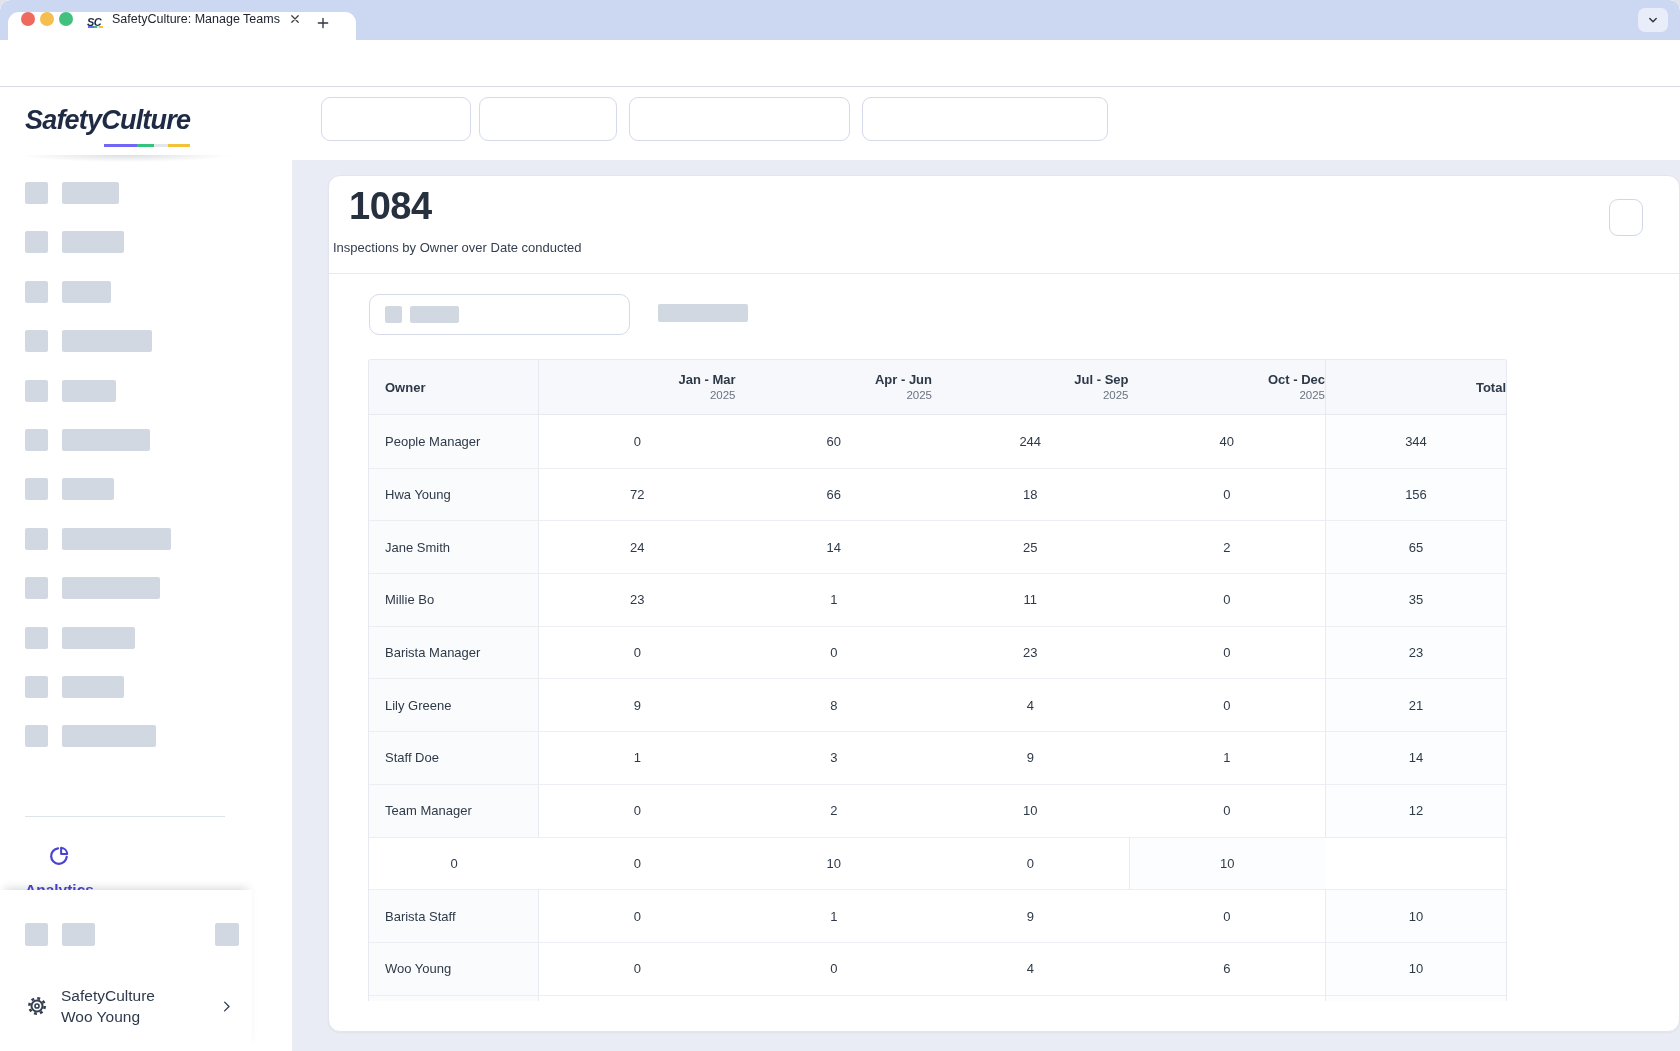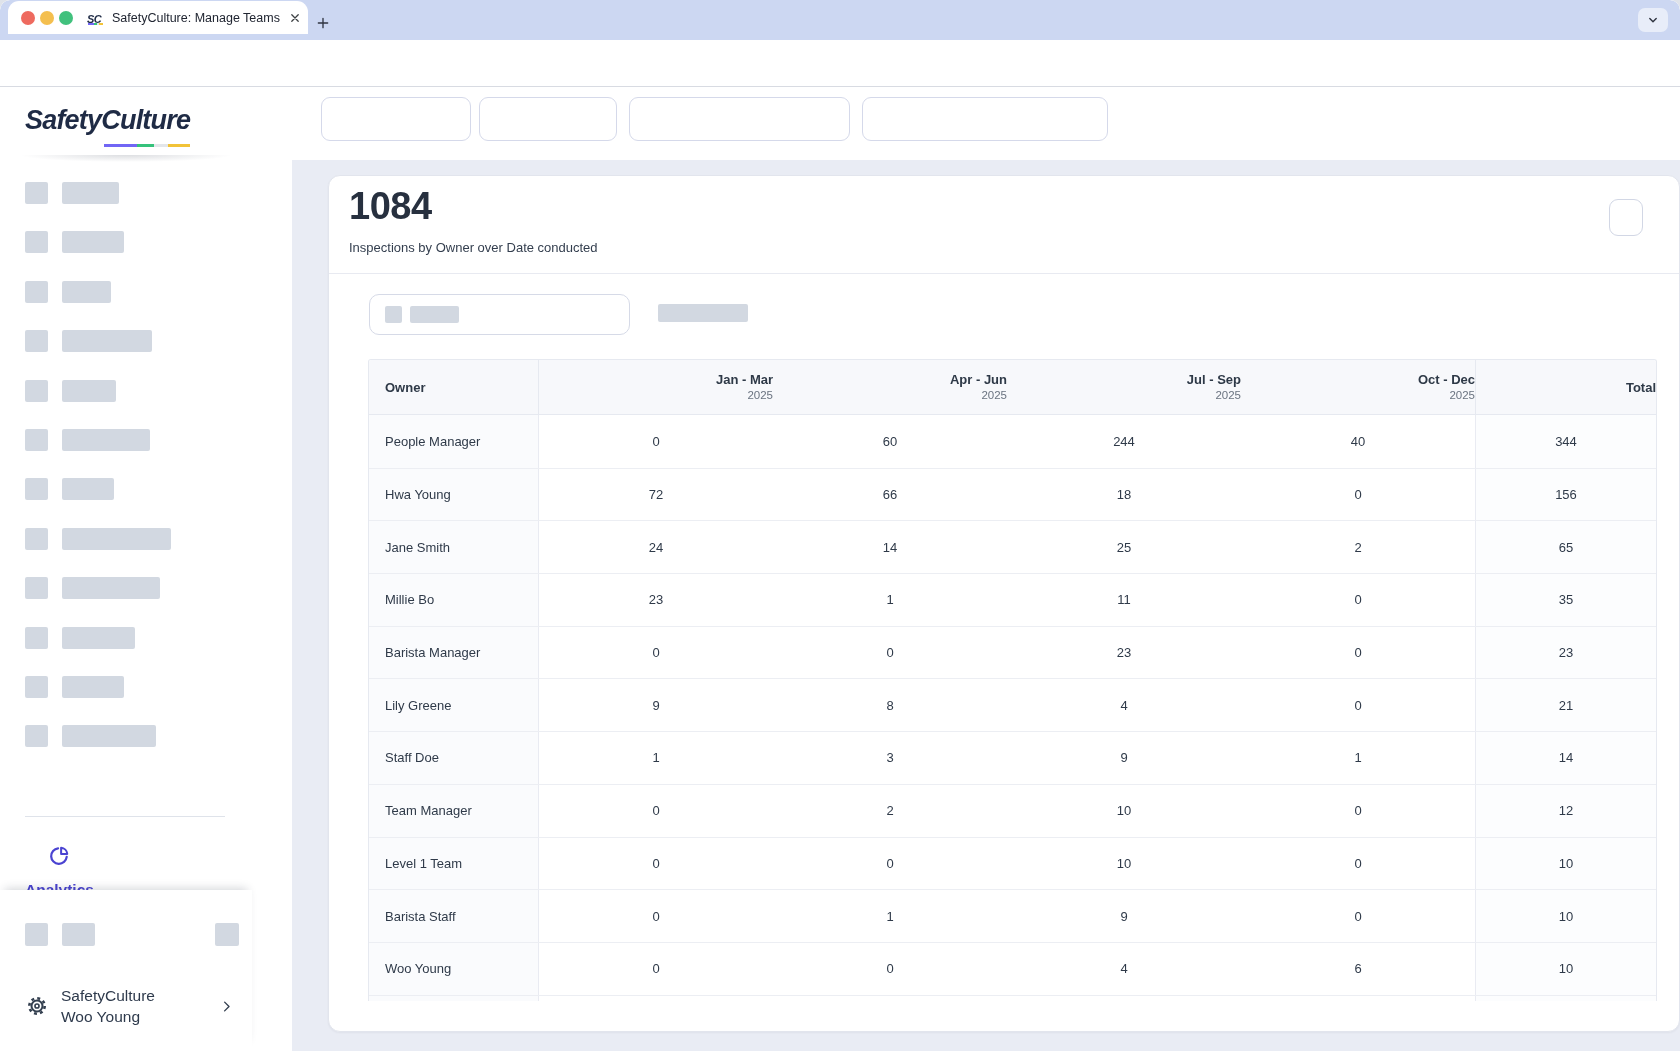--- a/index.html
+++ b/index.html
@@ -1,21 +1,21 @@
 <!DOCTYPE html>
 <html><head>
 <meta charset="utf-8">
 <style>
   html,body{margin:0;padding:0;background:#dfe3ea;}
   *{box-sizing:border-box;font-family:"Liberation Sans","DejaVu Sans",sans-serif;}
   #window{position:relative;width:1680px;height:1051px;overflow:hidden;border-radius:10px 10px 0 0;background:#fff;}
 
   
   .tabstrip{position:absolute;left:0;top:0;width:1680px;height:40px;background:#ccd7f2;border-radius:10px 10px 0 0;}
-  .tab-blob{position:absolute;left:8px;top:1px;width:300px;height:33px;background:#fff;border-radius:11px 11px 0 0;display:flex;align-items:center;}
+  .tab-blob{position:absolute;left:8px;top:12px;width:348px;height:33px;background:#fff;border-radius:11px 11px 0 0;display:flex;}
   .dot{width:14px;height:14px;border-radius:50%;margin-right:5px;}
   .dots{display:flex;margin-left:13px;margin-right:14px;}
   .tab-fav{width:18px;height:17px;position:relative;margin-right:7px;flex:none;}
   .tab-fav .sc{font-style:italic;font-weight:bold;font-size:11px;color:#1f2b45;letter-spacing:-0.5px;}
   .tab-fav .ul{position:absolute;left:1px;bottom:1px;width:15px;height:2.5px;background:linear-gradient(90deg,#7166f5 0 38%,#35c27b 38% 58%,#e3e6ea 58% 74%,#f2c338 74% 100%);}
   .tab-title{font-size:12.5px;color:#202531;white-space:nowrap;overflow:hidden;max-width:170px;}
   .tab-close{margin-left:6px;cursor:default;display:flex;}
   .newtab{position:absolute;left:312px;top:12px;width:22px;height:22px;display:flex;align-items:center;justify-content:center;border-radius:50%;}
   .strip-chevron{position:absolute;right:12px;top:8px;width:30px;height:24px;border-radius:7px;background:rgba(255,255,255,.55);display:flex;align-items:center;justify-content:center;}
 
@@ -59,30 +59,30 @@
   .org-chevron{margin-right:18px;display:flex;flex:none;}
 
   
   .filterbar{position:absolute;left:0;top:0;width:1428px;height:73px;background:#fff;}
   .filter-box{position:absolute;top:10px;height:44px;background:#fff;border:1px solid #d5d9ea;border-radius:9px;}
 
   
   .card{position:absolute;left:36px;top:88px;width:1352px;height:857px;background:#fff;border:1px solid #e2e5ed;border-radius:12px;box-shadow:0 1px 2px rgba(30,40,60,.05);}
   .card-header{position:relative;height:98px;border-bottom:1px solid #e8eaf1;}
   .big-number{position:absolute;left:20px;top:9px;font-size:38px;font-weight:bold;color:#27303f;letter-spacing:-0.5px;}
-  .card-subtitle{position:absolute;left:20px;top:64px;font-size:13px;color:#333e4e;}
+  .card-subtitle{position:absolute;left:4px;top:64px;font-size:13px;color:#333e4e;}
   .card-menu-box{position:absolute;right:36px;top:23px;width:34px;height:37px;border:1.5px solid #d2d7e5;border-radius:9px;background:#fff;}
   .search-row{position:relative;height:85px;}
   .search-box{position:absolute;left:40px;top:20px;width:261px;height:41px;border:1px solid #d6dae7;border-radius:10px;display:flex;align-items:center;}
   .search-box .sq{width:17px;height:17px;margin-left:15px;margin-right:8px;}
   .search-box .bar{width:49px;height:17px;}
   .skel-bar2{position:absolute;left:329px;top:30px;width:90px;height:18px;}
 
   
-  .table{position:relative;margin-left:39px;width:1289px;border:1px solid #e6e9f0;border-bottom:none;border-radius:3px 3px 0 0;overflow:hidden;}
+  .table{position:relative;margin-left:39px;width:1139px;border:1px solid #e6e9f0;border-bottom:none;border-radius:3px 3px 0 0;overflow:hidden;}
   .t-row,.t-head{display:grid;grid-template-columns:170px repeat(4,1fr) 181px;}
   .t-head{height:55px;background:#f7f8fb;border-bottom:1px solid #e6e9f0;}
   .t-row{height:52.7px;}
   .t-row + .t-row{border-top:1px solid #eceef3;}
   .tc{display:flex;align-items:center;justify-content:center;font-size:13px;color:#2f3a49;}
   .tc.owner{justify-content:flex-start;padding-left:16px;background:#fafbfd;border-right:1px solid #e9ebf2;}
   .tc.total{border-left:1px solid #e9ebf2;background:#fcfdfe;}
   .th{display:flex;flex-direction:column;align-items:flex-end;justify-content:center;}
   .th .lbl{font-size:13px;font-weight:600;color:#2e3947;line-height:17px;}
   .th .yr{font-size:11.5px;color:#6a7380;line-height:15px;}
@@ -401,21 +401,20 @@
               </div>
               <div class="t-row">
                 <div class="tc owner">Team Manager</div>
                 <div class="tc val">0</div>
                 <div class="tc val">2</div>
                 <div class="tc val">10</div>
                 <div class="tc val">0</div>
                 <div class="tc total">12</div>
               </div>
               <div class="t-row">
-                <div class="tc owner">Level 1 Team</div>
                 <div class="tc val">0</div>
                 <div class="tc val">0</div>
                 <div class="tc val">10</div>
                 <div class="tc val">0</div>
                 <div class="tc total">10</div>
               </div>
               <div class="t-row">
                 <div class="tc owner">Barista Staff</div>
                 <div class="tc val">0</div>
                 <div class="tc val">1</div>

